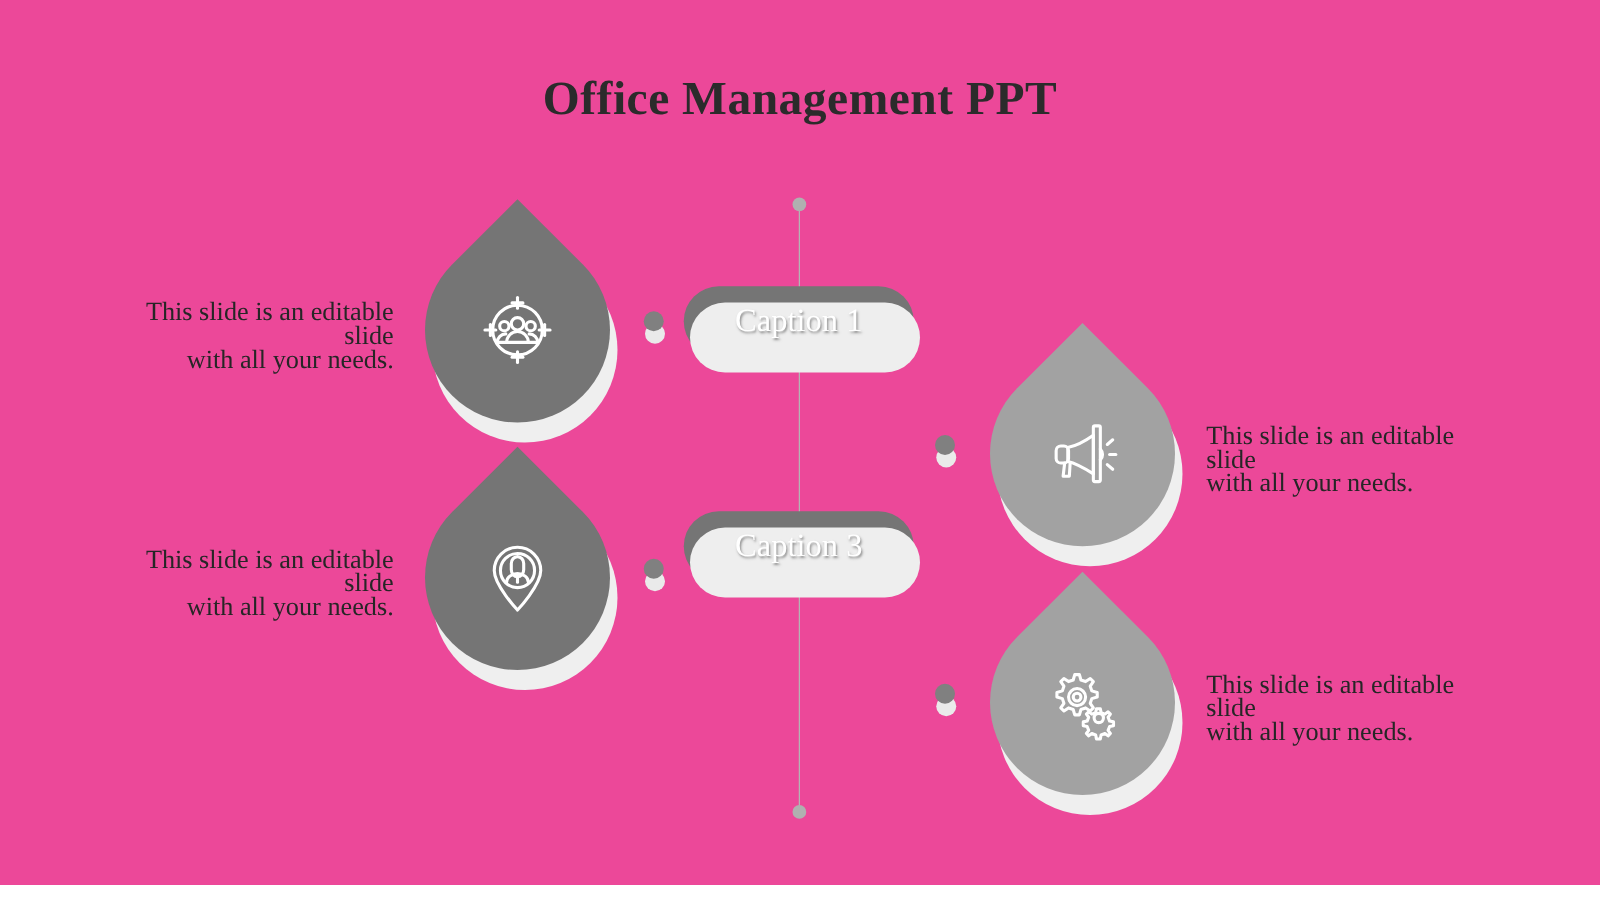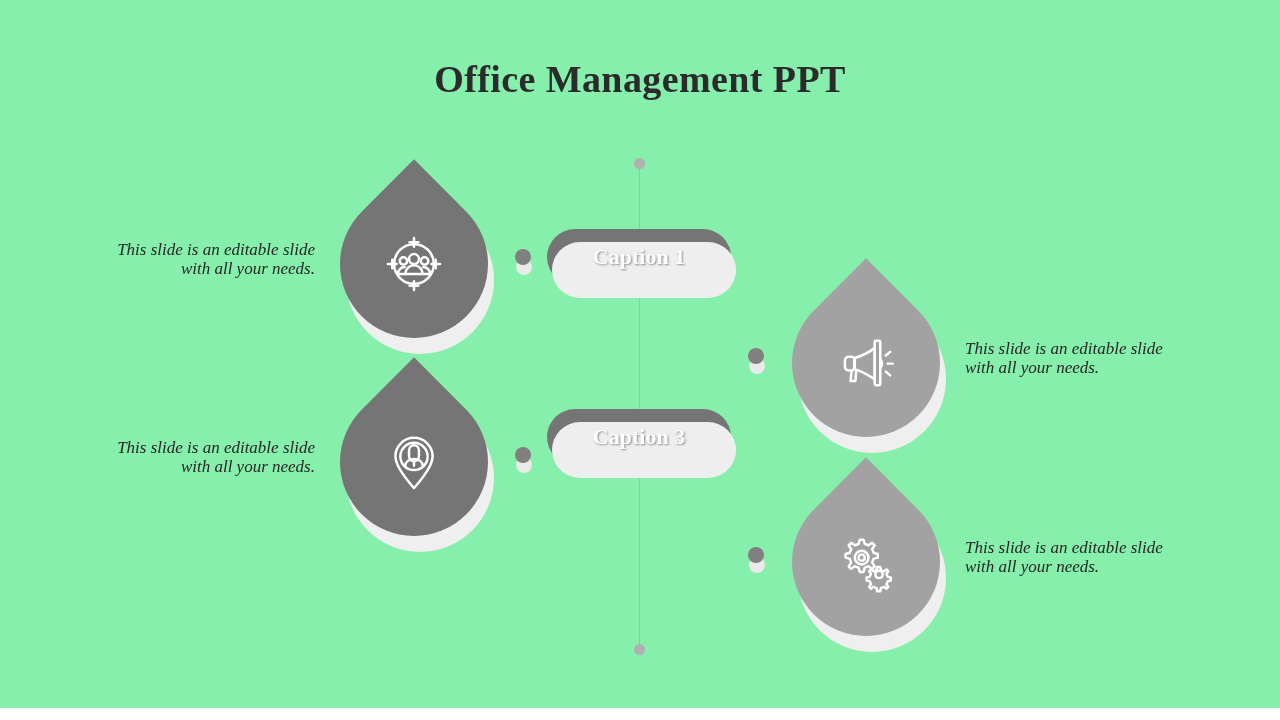--- a/index.html
+++ b/index.html
@@ -12,21 +12,21 @@
     height: 720px;
     background: #ffffff;
     font-family: "Liberation Serif", "DejaVu Serif", serif;
     overflow: hidden;
   }
 
   #slide {
     position: relative;
     width: 1280px;
     height: 708px;
-    background: #86efac;
+    background: #ec4899;
   }
 
   
   #slide-title {
     position: absolute;
     left: 0;
     top: 57px;
     width: 1280px;
     text-align: center;
     font-family: "Liberation Serif", "DejaVu Serif", serif;
@@ -61,22 +61,22 @@
   .caption-pill {
     position: absolute;
     width: 184px;
     height: 56px;
     border-radius: 28px;
     display: flex;
     align-items: center;
     justify-content: center;
     color: #ffffff;
     font-family: "Liberation Serif", "DejaVu Serif", serif;
-    font-weight: bold;
-    font-size: 22px;
+    font-weight: normal;
+    font-size: 26px;
     text-shadow: 1px 1px 2px rgba(60,60,60,0.55);
     left: 547px;
     z-index: 6;
   }
   .caption-pill .pill-shadow {
     position: absolute;
     left: 5px;
     top: 13px;
     width: 184px;
     height: 56px;
@@ -176,24 +176,23 @@
   #teardrop-1 { left: 340px; top: 190px; }
   #teardrop-2 { left: 792px; top: 289px; }
   #teardrop-3 { left: 340px; top: 388px; }
   #teardrop-4 { left: 792px; top: 488px; }
 
   
   .body-text {
     position: absolute;
     width: 215px;
     font-family: "Liberation Serif", "DejaVu Serif", serif;
-    font-size: 17px;
+    font-size: 21px;
     line-height: 19px;
     color: #262626;
-    font-style: italic;
   }
   .text-left  { text-align: right; }
   .text-right { text-align: left; }
 
   #text-1 { left: 100px; top: 240px; }
   #text-2 { left: 965px; top: 339px; }
   #text-3 { left: 100px; top: 438px; }
   #text-4 { left: 965px; top: 538px; }
 </style>
 </head>

